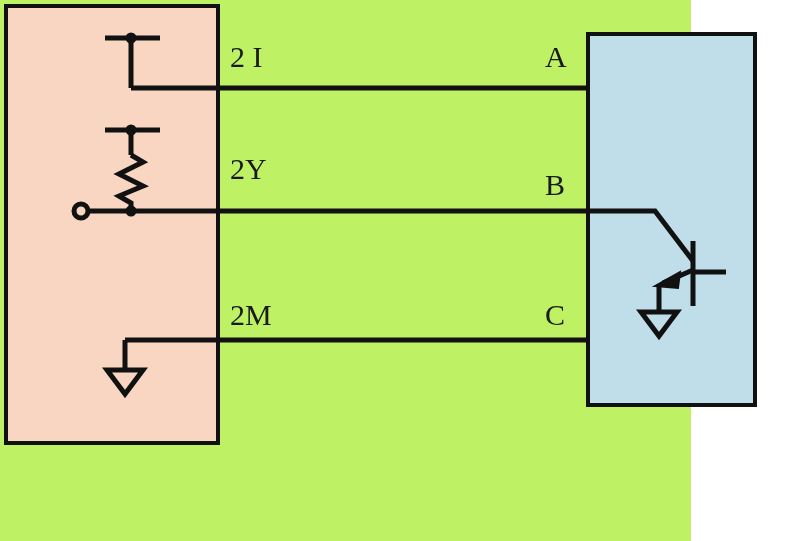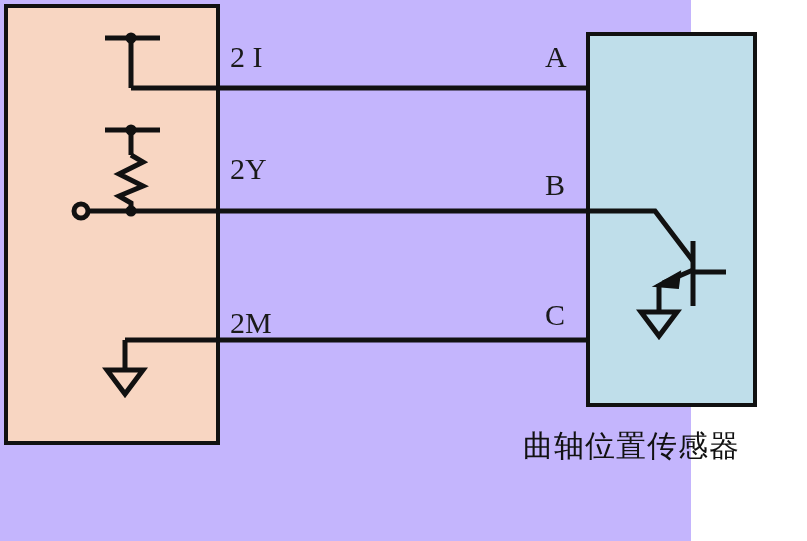--- a/index.html
+++ b/index.html
@@ -10,21 +10,21 @@
   body {
     width: 807px;
     height: 541px;
     font-family: "Liberation Serif", "DejaVu Serif", serif;
     overflow: hidden;
   }
   #diagram-root {
     position: relative;
     width: 691px;
     height: 541px;
-    background: #c4b5fd;
+    background: #bef264;
   }
   #circuit-svg {
     position: absolute;
     left: 0;
     top: 0;
   }
   .cap-label {
     position: absolute;
     font-family: "Liberation Serif", "DejaVu Serif", serif;
     color: #111111;
@@ -99,28 +99,27 @@
     <line x1="693" y1="270" x2="663" y2="283" stroke="#111111" stroke-width="5"></line>
     <polygon points="655,286 680,272 678,288" fill="#111111" stroke="#111111" stroke-width="2"></polygon>
     <line x1="659" y1="284" x2="659" y2="312" stroke="#111111" stroke-width="5"></line>
     <polygon points="641,312 677,312 659,336" fill="none" stroke="#111111" stroke-width="5" stroke-linejoin="miter"></polygon>
   </svg>
 
   <div class="term-label" style="left:230px; top:40px;">2 I</div>
 
   <div class="term-label" style="left:230px; top:152px;">2Y</div>
 
-  <div class="term-label" style="left:230px; top:298px;margin-top:8px;">2M</div>
+  <div class="term-label" style="left:230px; top:298px;">2M</div>
 
   <div class="term-label" style="left:545px; top:40px;">A</div>
 
   <div class="term-label" style="left:545px; top:168px;">B</div>
 
   <div class="term-label" style="left:545px; top:298px;">C</div>
 
   <div class="cap-label" id="pcm-caption">
     <div>动力控制</div>
     
   </div>
 
-  <div class="cap-label" id="sensor-caption">曲轴位置传感器</div>
 
 </div>
 
 </body></html>

